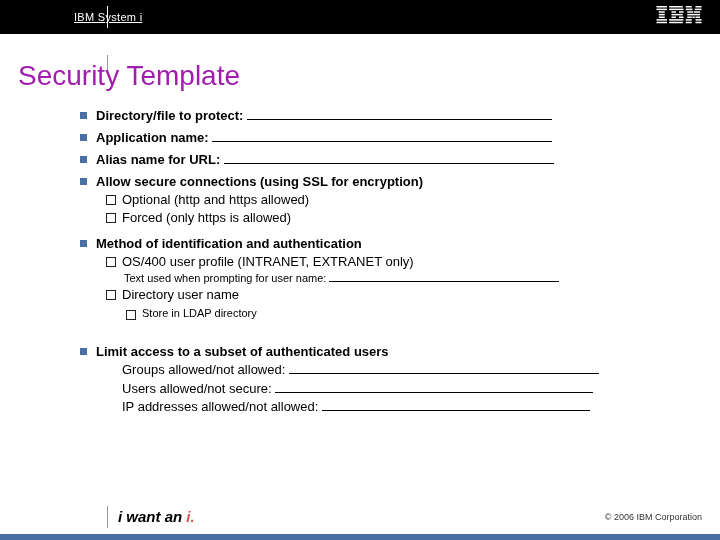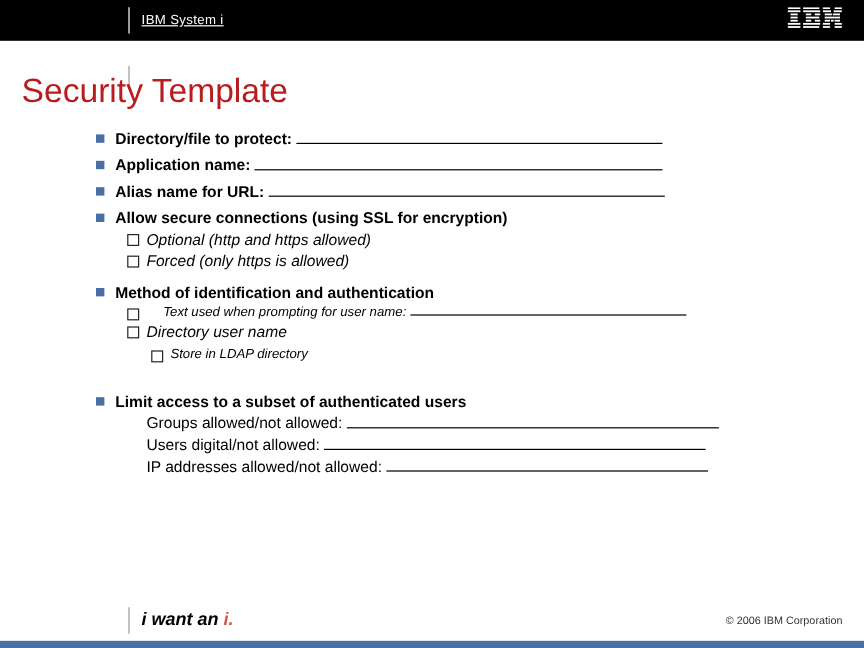--- a/index.html
+++ b/index.html
@@ -1,32 +1,32 @@
 <!DOCTYPE html>
 <html><head>
 <meta charset="utf-8">
 <style>
   * { margin: 0; padding: 0; box-sizing: border-box; }
   body { width: 720px; height: 540px; background: #fff; font-family: Arial, Helvetica, sans-serif; color: #000; position: relative; overflow: hidden; }
   .topbar { position: absolute; top: 0; left: 0; right: 0; height: 34px; background: #000; display: flex; align-items: center; }
   .topbar .left-rule { position: absolute; left: 107px; top: 6px; bottom: 6px; width: 1px; background: #fff; }
-  .topbar .sysname { color: #fff; font-size: 11px; text-decoration: underline; margin-left: 118px; letter-spacing: 0.3px; text-align: right; }
+  .topbar .sysname { color: #fff; font-size: 11px; text-decoration: underline; margin-left: 74px; letter-spacing: 0.3px; text-align: right; }
   .ibm-logo { position: absolute; right: 18px; top: 6px; }
   .ibm-logo svg { height: 18px; }
   .bottomstripe { position: absolute; left: 0; right: 0; bottom: 0; height: 6px; background: #4a6fa5; }
-  .title { position: absolute; top: 60px; left: 18px; font-size: 28px; font-weight: 400; color: #b91c1c; }
+  .title { position: absolute; top: 60px; left: 18px; font-size: 28px; font-weight: 400; color: #a21caf; }
   .left-tick { position: absolute; left: 107px; width: 1px; background: #999; }
   .content { position: absolute; top: 108px; left: 80px; right: 30px; }
   ul.top { list-style: none; }
   ul.top > li { position: relative; padding-left: 16px; margin-bottom: 7px; font-size: 13px; font-weight: bold; }
   ul.top > li::before { content: ""; position: absolute; left: 0; top: 4px; width: 7px; height: 7px; background: #4a6fa5; }
-  ul.sub { list-style: none; margin-top: 2px; margin-left: 10px; font-weight: normal; font-style: italic; }
+  ul.sub { list-style: none; margin-top: 2px; margin-left: 10px; font-weight: normal; }
   ul.sub > li { position: relative; padding-left: 16px; font-size: 13px; line-height: 1.35; }
   ul.sub > li::before { content: ""; position: absolute; left: 0; top: 4px; width: 8px; height: 8px; border: 1px solid #222; background: #fff; }
-  .subsub { margin-left: 14px; font-size: 11px; line-height: 1.4; }
+  .subsub { margin-left: 2px; font-size: 11px; line-height: 1.4; }
   .plain { list-style: none; margin-top: 2px; margin-left: 26px; font-weight: normal; }
   .plain > li { font-size: 13px; line-height: 1.4; }
   .blank { display: inline-block; border-bottom: 1px solid #000; height: 0.9em; vertical-align: baseline; }
   .footer { position: absolute; left: 0; right: 0; bottom: 6px; height: 36px; }
   .footer .tick { position: absolute; left: 107px; top: 8px; bottom: 6px; width: 1px; background: #999; }
   .slogan { position: absolute; left: 118px; top: 10px; font-size: 15px; font-style: italic; font-weight: bold; color: #000; }
   .slogan .i2 { color: #d9534f; font-style: italic; }
   .copyright { position: absolute; right: 18px; top: 14px; font-size: 9px; color: #333; }
 </style>
 </head>
@@ -85,35 +85,36 @@
       <span>Allow secure connections (using SSL for encryption)</span>
       <ul class="sub">
         <li>Optional (http and https allowed)</li>
         <li>Forced (only https is allowed)</li>
       </ul>
     </li>
     <li style="margin-top:10px;">
       <span>Method of identification and authentication</span>
       <ul class="sub">
         <li>
+          <span>OS/400 user profile (INTRANET, EXTRANET only)</span>
           <div class="subsub"><span>Text used when prompting for user name:</span> <span class="blank" style="width:230px"></span></div>
         </li>
         <li>
           <span>Directory user name</span>
           <ul class="sub" style="font-size:11px; margin-left:4px;">
             <li style="font-size:11px;">Store in LDAP directory</li>
           </ul>
         </li>
       </ul>
     </li>
     <li style="margin-top:24px;">
       <span>Limit access to a subset of authenticated users</span>
       <ul class="plain">
         <li><span>Groups allowed/not allowed:</span> <span class="blank" style="width:310px"></span></li>
-        <li><span>Users digital/not allowed:</span> <span class="blank" style="width:318px"></span></li>
+        <li><span>Users allowed/not secure:</span> <span class="blank" style="width:318px"></span></li>
         <li><span>IP addresses allowed/not allowed:</span> <span class="blank" style="width:268px"></span></li>
       </ul>
     </li>
   </ul>
 </div>
 
 <div class="footer">
   <div class="tick"></div>
   <div class="slogan"><span>i want an </span><span class="i2">i.</span></div>
   <div class="copyright">© 2006 IBM Corporation</div>

